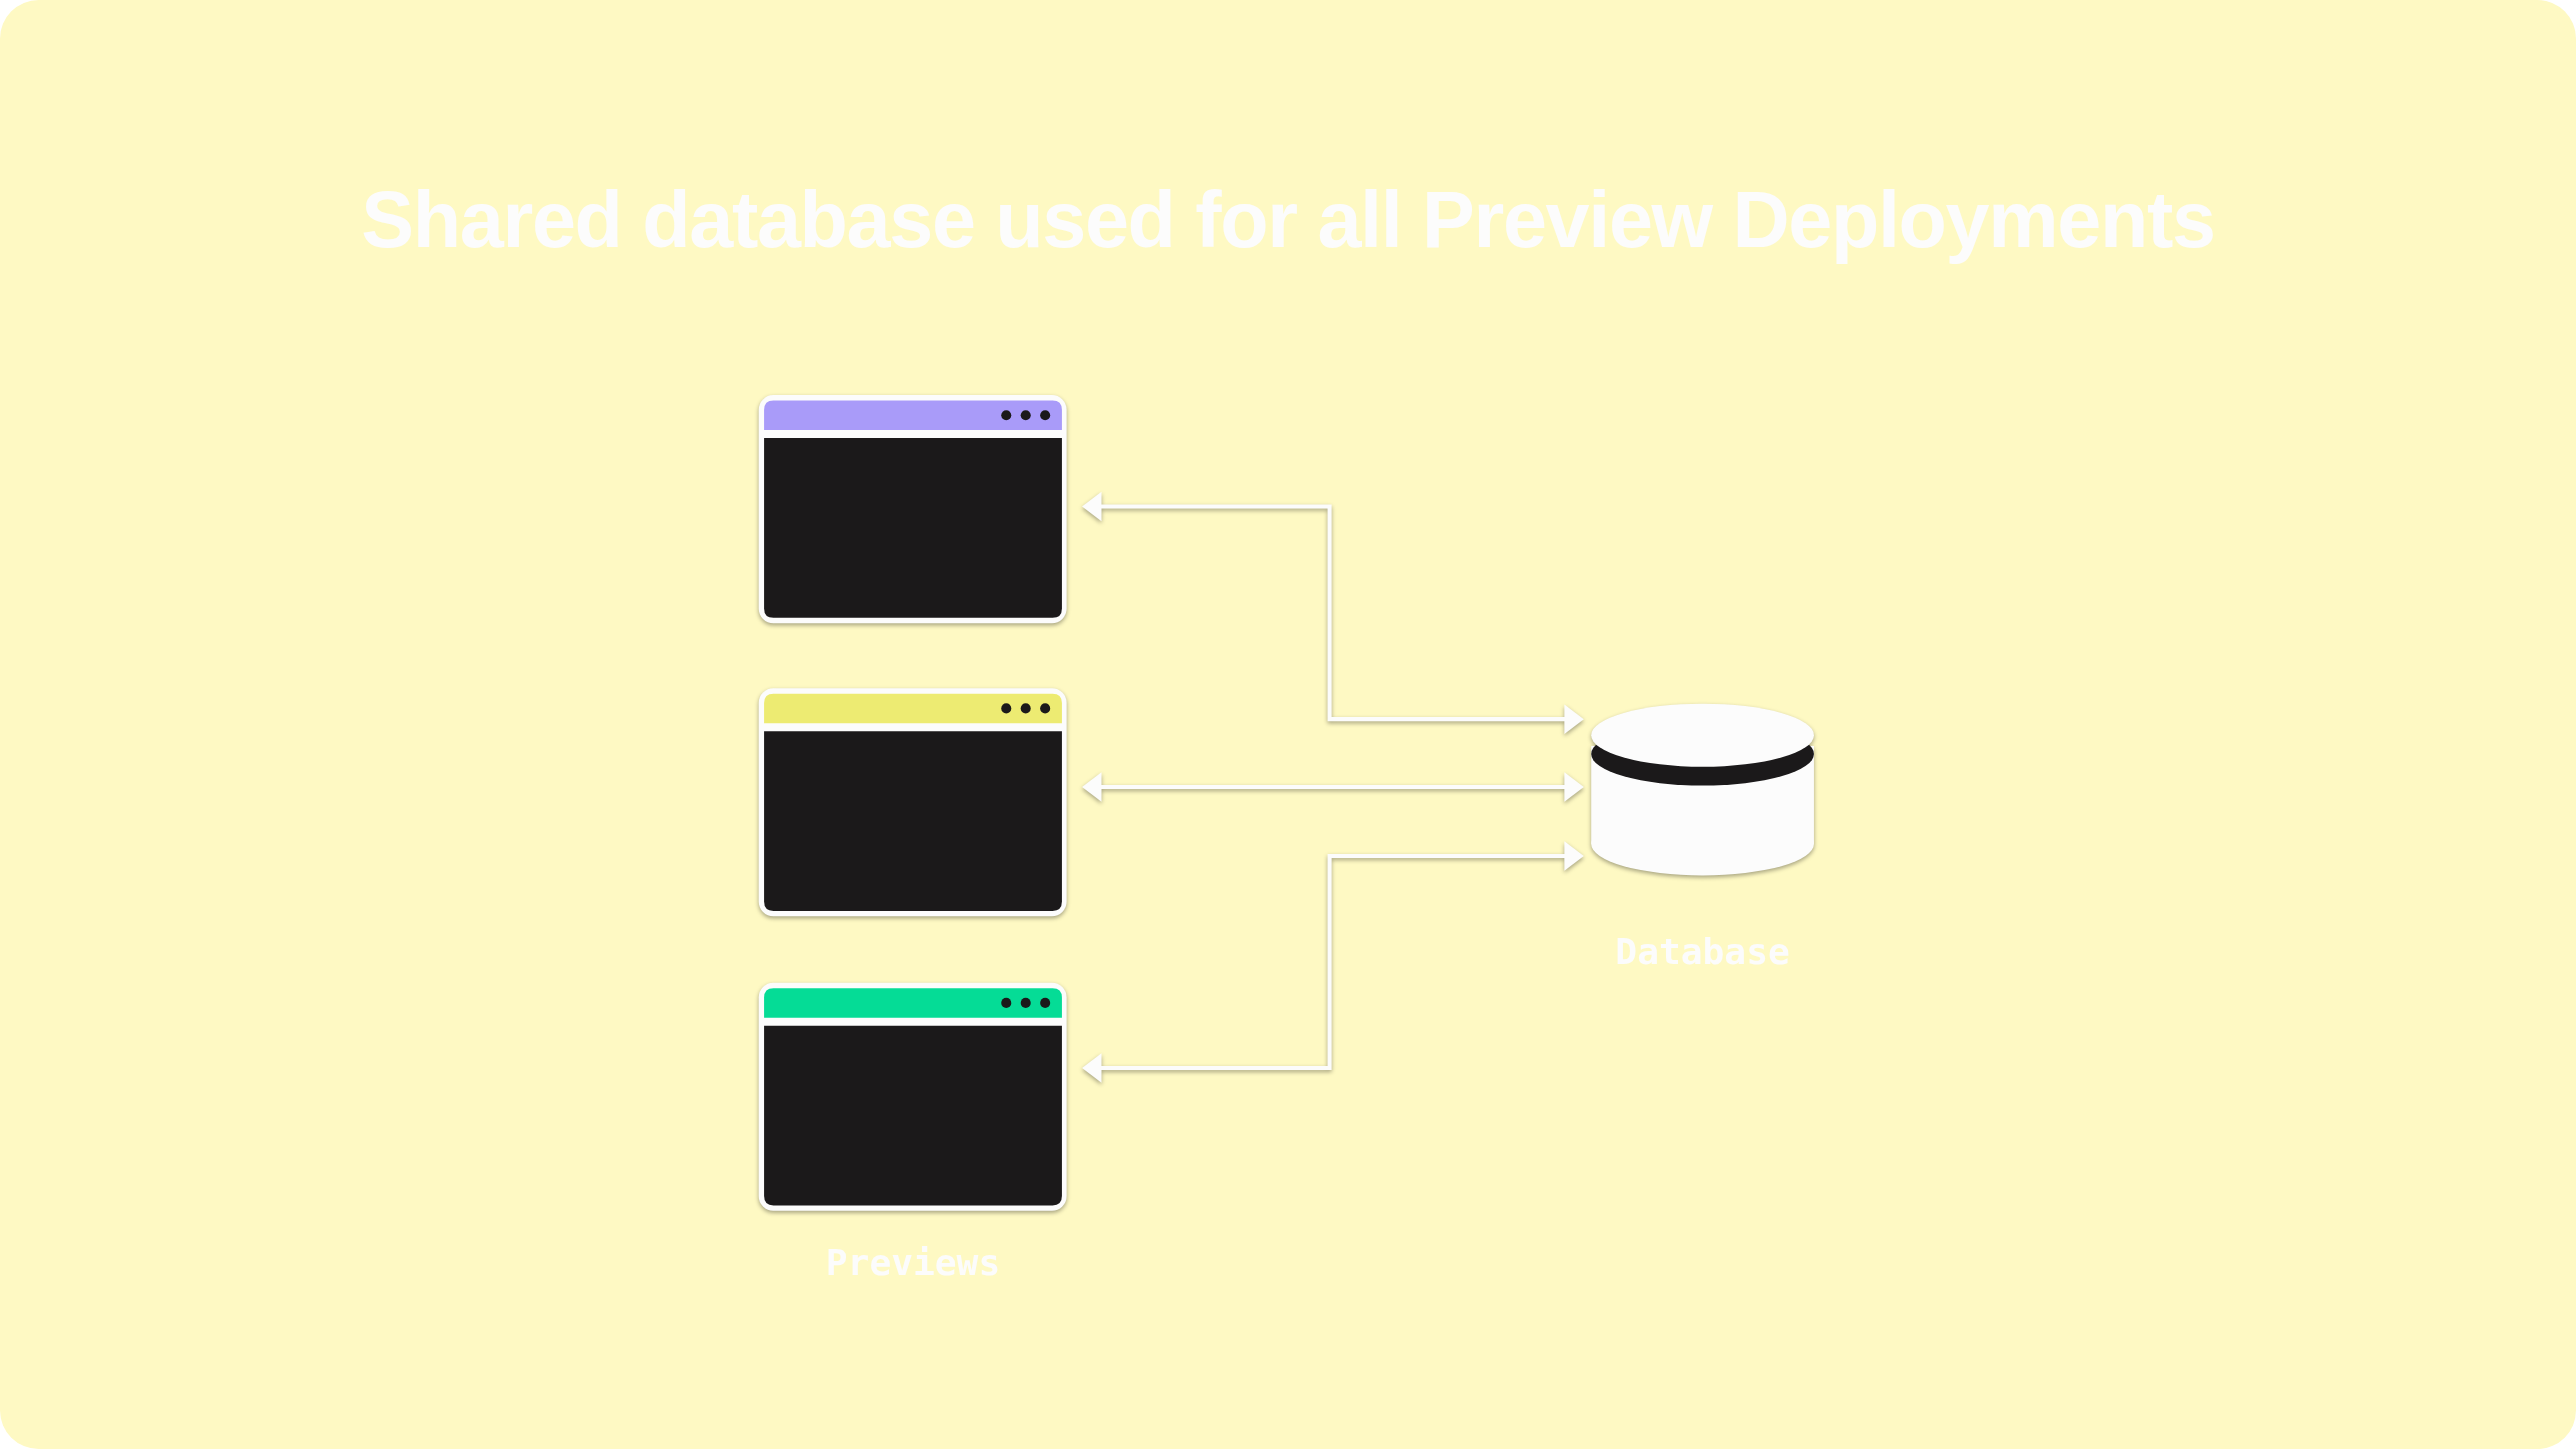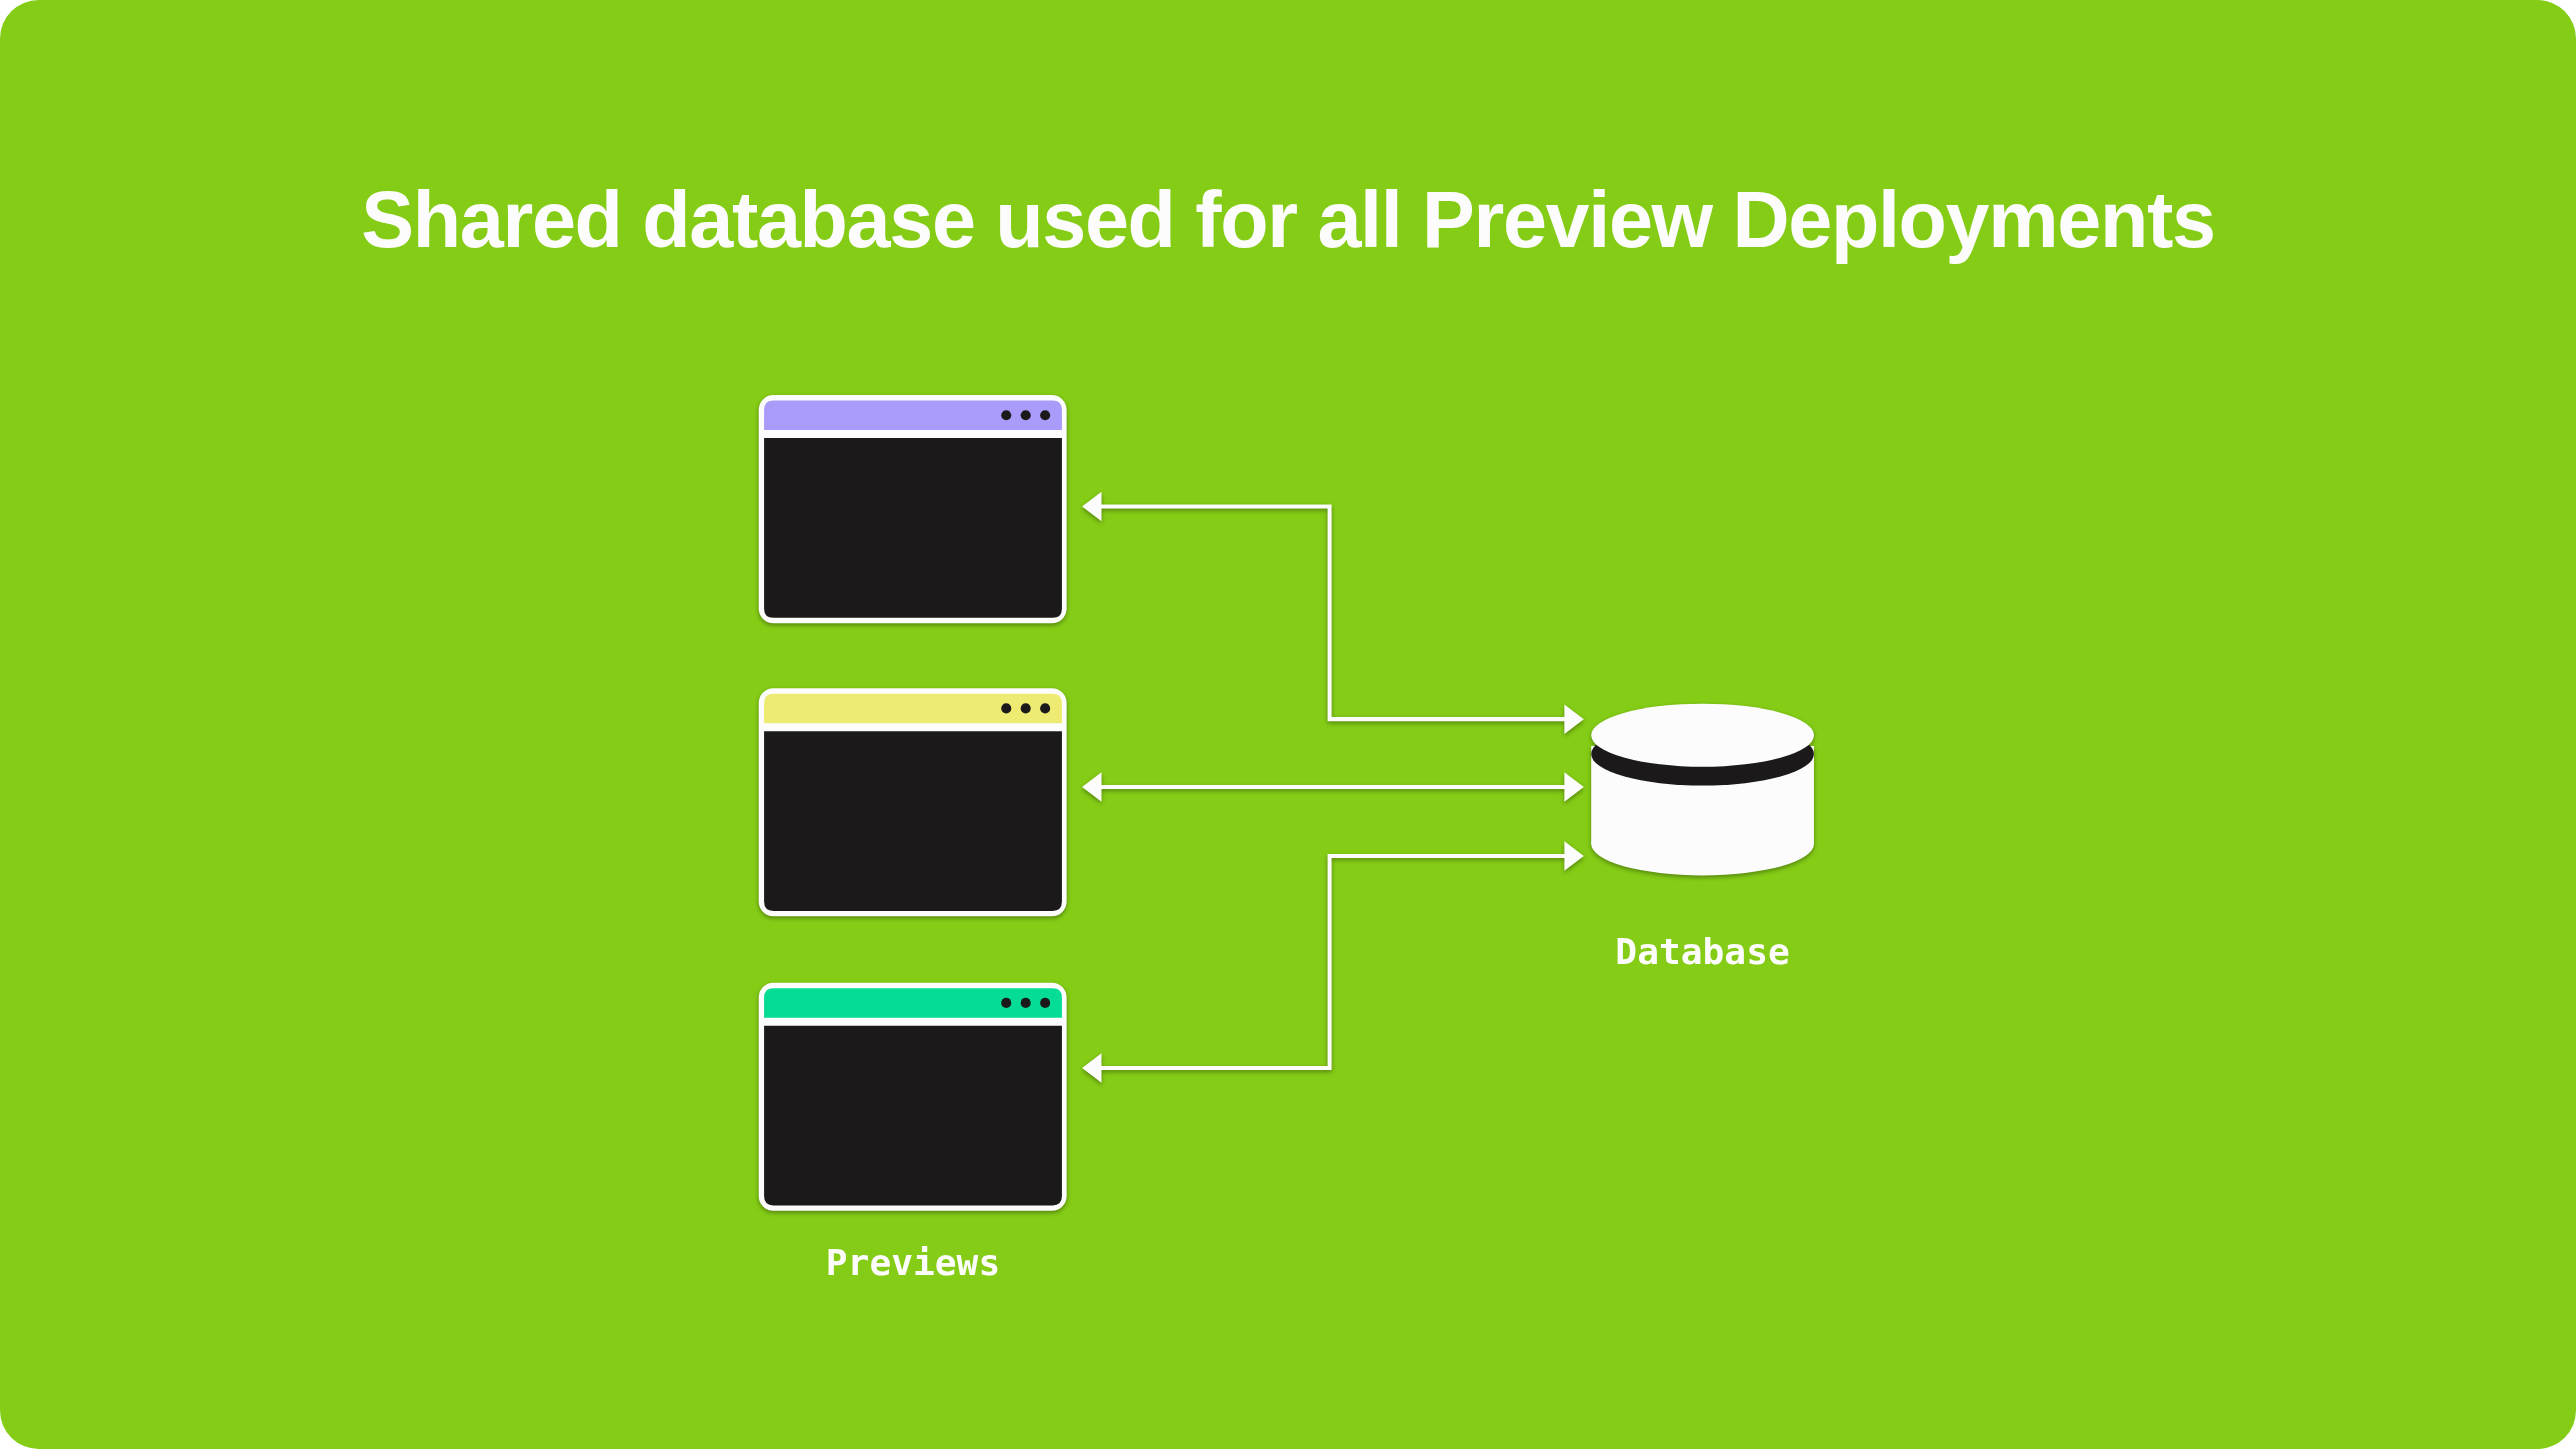--- a/index.html
+++ b/index.html
@@ -6,21 +6,21 @@
     margin: 0;
     padding: 0;
     background: #ffffff;
     font-family: "Liberation Sans", sans-serif;
   }
   .canvas {
     position: relative;
     width: 100vw;
     aspect-ratio: 3840 / 2160;
     max-width: 100%;
-    background: #84cc16;
+    background: #fef9c3;
     border-radius: 1.5vw;
     overflow: hidden;
   }
   .diagram-svg {
     display: block;
     width: 100%;
     height: 100%;
   }
   .title-text {
     font-family: "Liberation Sans", sans-serif;

